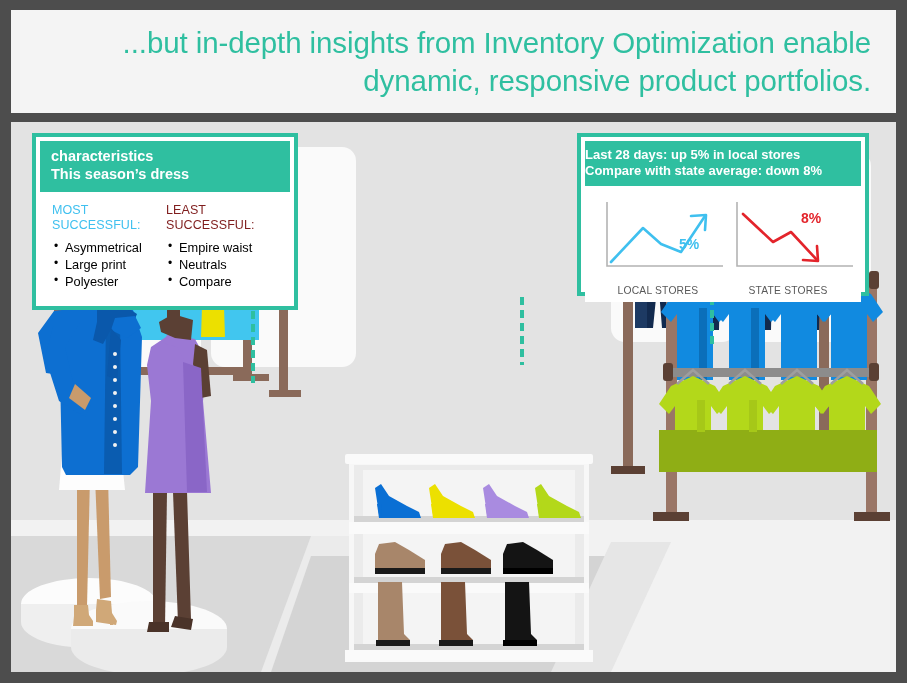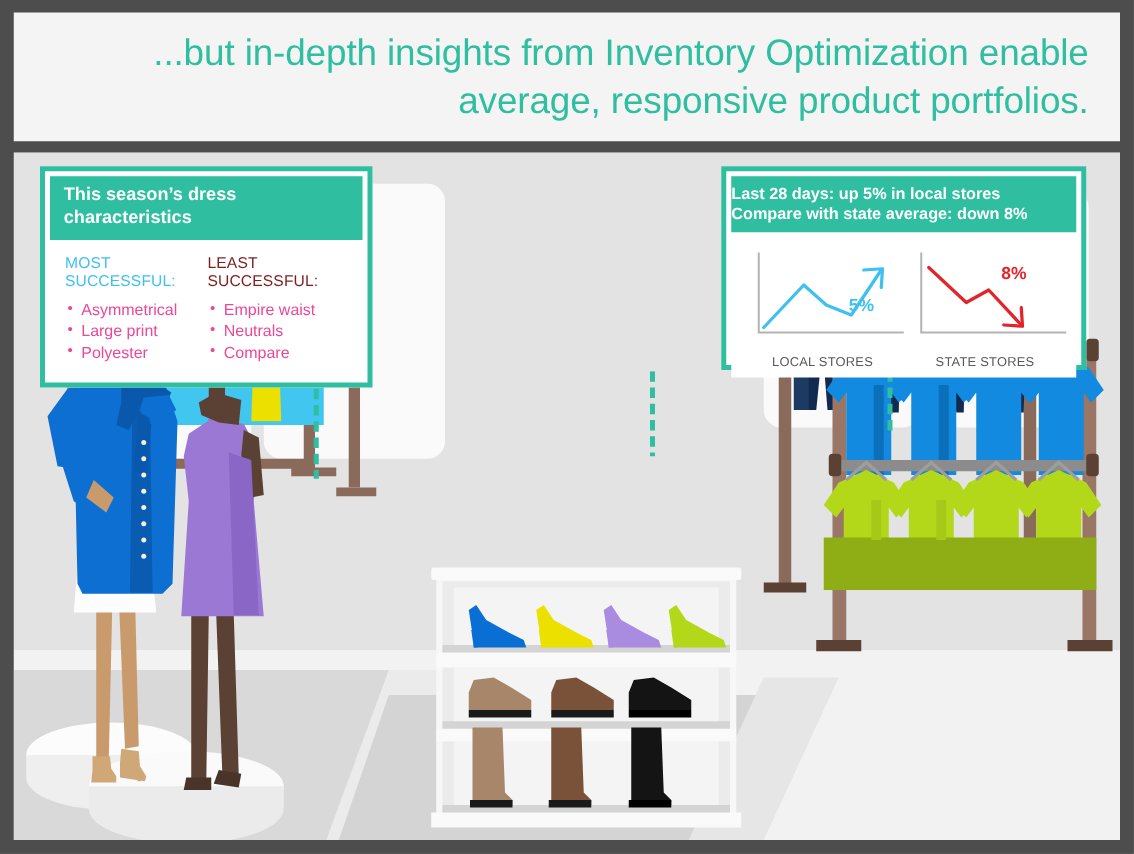--- a/index.html
+++ b/index.html
@@ -66,21 +66,21 @@
   #card-characteristics .card-head { font-size: 14.5px; }
   #card-characteristics .card-body { padding: 11px 10px 6px 12px; }
 
   .cols { display: flex; }
   .col { width: 50%; }
   .col-title { font-size: 12.5px; font-weight: normal; line-height: 1.18; letter-spacing: 0.1px; }
   .col-title.most { color: #3fc0ef; }
   .col-title.least { color: #7f1d1d; }
   ul.bullets { list-style: none; margin-top: 7px; }
   ul.bullets li {
-    font-size: 12.8px; color: #ec4899;
+    font-size: 12.8px; color: #000000;
     line-height: 1.32; padding-left: 13px; position: relative;
   }
   ul.bullets li:before {
     content: "•"; position: absolute; left: 2px; top: -1px; font-size: 12px;
   }
 
   #card-sales { left: 313px; top: 11px; width: 227px; height: 163px; }
   #card-sales .card-head { font-size: 13.6px; }
   #card-sales .card-body { padding: 8px 8px 4px 8px; height: 116px; position: relative; }
 
@@ -131,21 +131,21 @@
   }
 </style>
 </head>
 <body>
 
 <div id="slide">
 
   <div id="header-banner">
     <div id="header-title">
       <div>...but in-depth insights from Inventory Optimization enable</div>
-      <div>average, responsive product portfolios.</div>
+      <div>dynamic, responsive product portfolios.</div>
     </div>
   </div>
 
   <div id="stage">
 
     <svg id="scene" viewBox="0 0 885 550">
 
       <rect x="0" y="0" width="885" height="550" fill="#e3e3e3"></rect>
       <rect x="0" y="398" width="885" height="152" fill="#f2f2f2"></rect>
       <polygon points="0,398 885,398 885,550 0,550" fill="#f2f2f2"></polygon>
@@ -423,22 +423,22 @@
         </g>
       </g>
     </svg>
 
     <div class="connector" style="left:240px; top:189px; height:72px;"></div>
     <div class="connector" style="left:509px; top:175px; height:68px;"></div>
     <div class="connector" style="left:699px; top:175px; height:52px;"></div>
 
     <div class="card" id="card-characteristics">
       <div class="card-head">
+        <div>characteristics</div>
         <div>This season’s dress</div>
-        <div>characteristics</div>
       </div>
       <div class="card-body">
         <div class="cols">
           <div class="col">
             <div class="col-title most">
               <div>MOST</div>
               <div>SUCCESSFUL:</div>
             </div>
             <ul class="bullets">
               <li>Asymmetrical</li>

